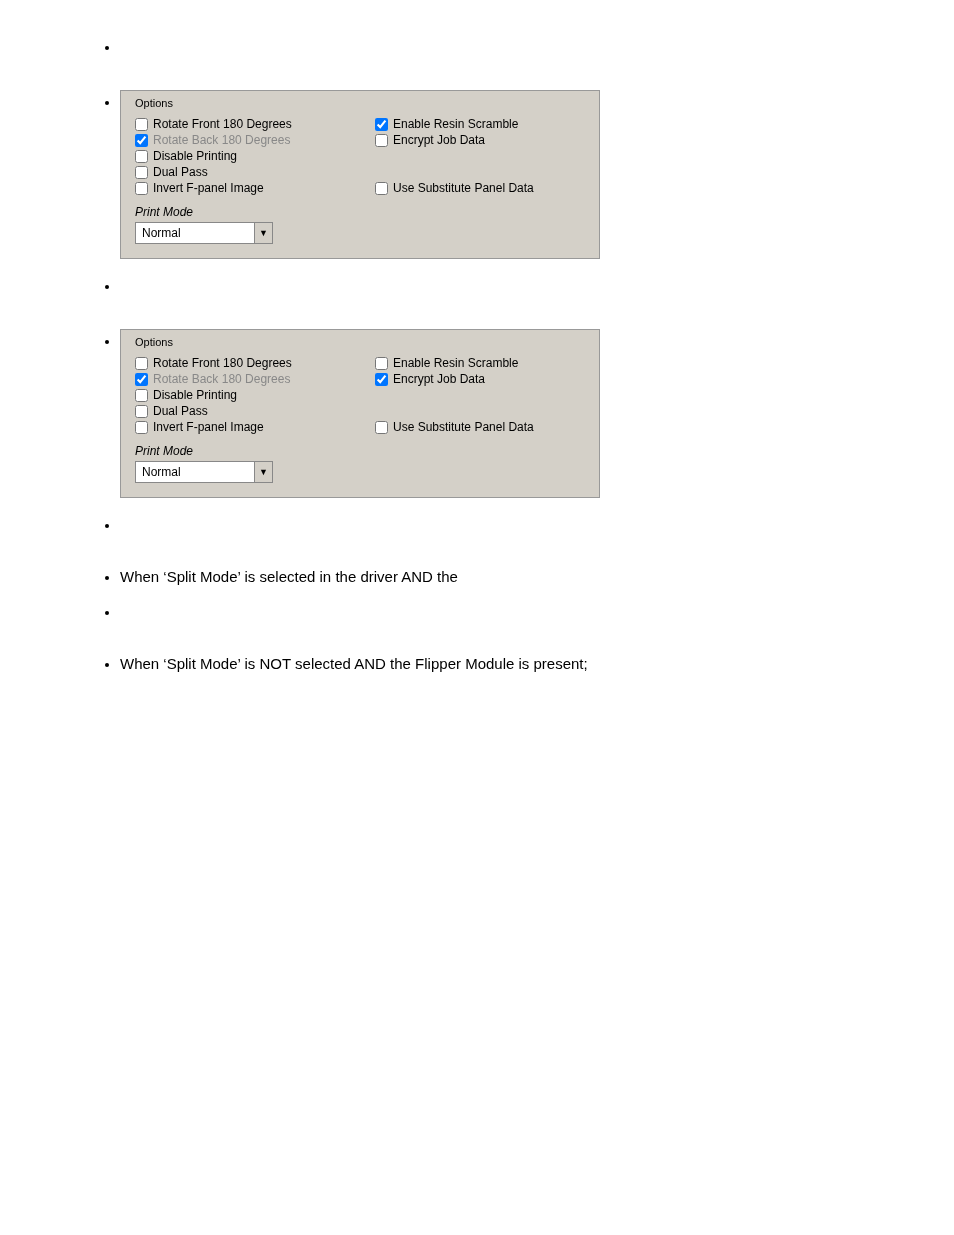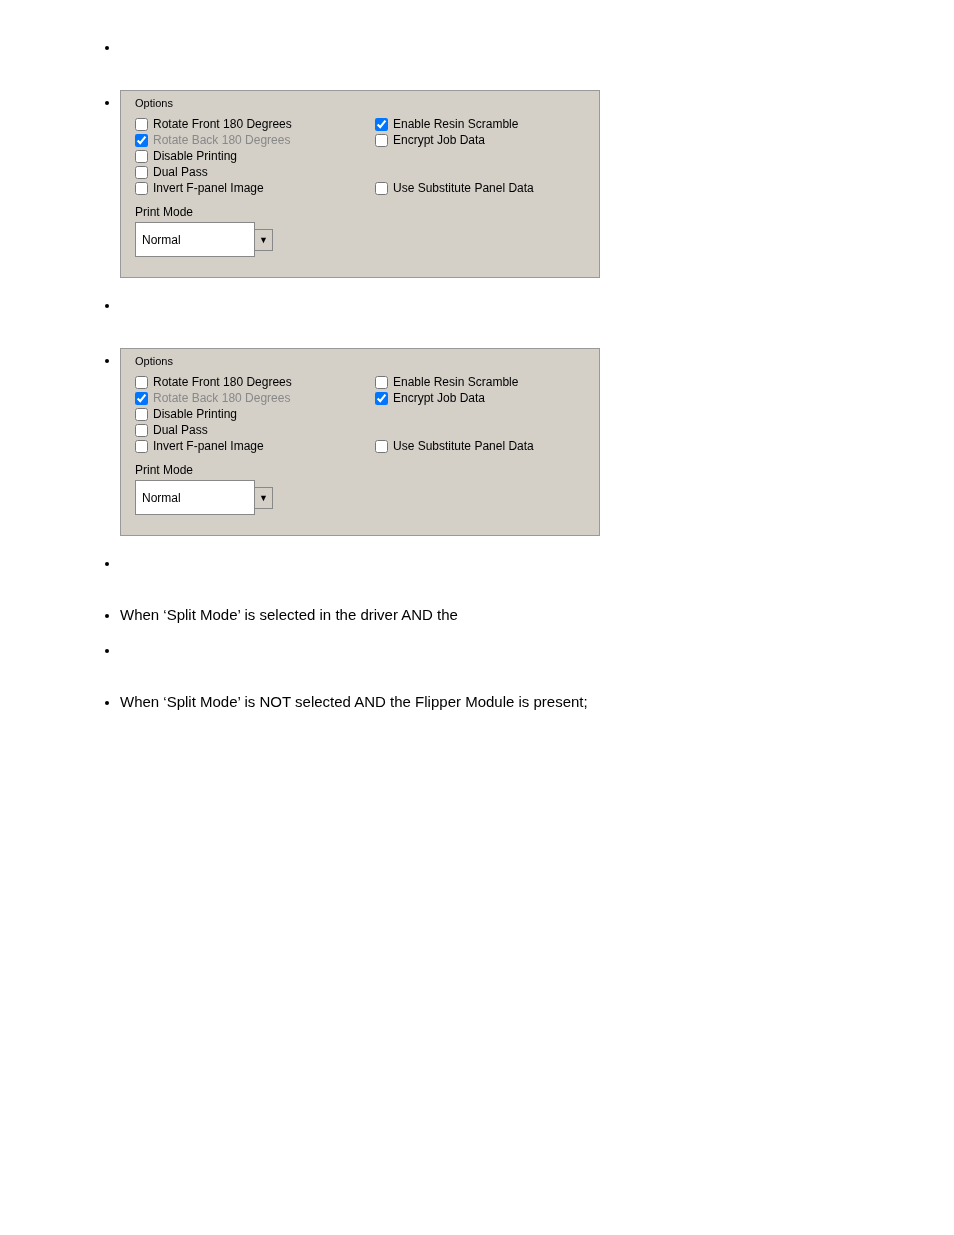--- a/index.html
+++ b/index.html
@@ -31,21 +31,21 @@
       margin-bottom: 20px;
     }
 
     .bullet-only {
       height: 30px;
     }
 
     .options-box {
       border: 1px solid #999;
       background: #d4d0c8;
-      padding: 10px 14px 20px 14px;
+      padding: 10px 14px 14px 14px;
       width: 480px;
       margin-top: 6px;
       font-family: Arial, sans-serif;
       font-size: 12px;
     }
 
     .options-title {
       font-size: 11px;
       color: #000;
       margin-bottom: 8px;
@@ -77,35 +77,36 @@
       flex-shrink: 0;
     }
 
     .print-mode-section {
       margin-top: 8px;
     }
 
     .print-mode-label {
       font-size: 12px;
       margin-bottom: 3px;
+      font-style: italic;
     }
 
     .print-mode-select {
       display: flex;
       align-items: center;
       gap: 0;
     }
 
     .print-mode-select-box {
       border: 1px solid #888;
       background: #ffffff;
       padding: 2px 6px;
       font-size: 12px;
       width: 120px;
-      height: 35px;
+      height: 22px;
       display: flex;
       align-items: center;
     }
 
     .dropdown-arrow {
       border: 1px solid #888;
       background: #d4d0c8;
       width: 18px;
       height: 22px;
       display: flex;

